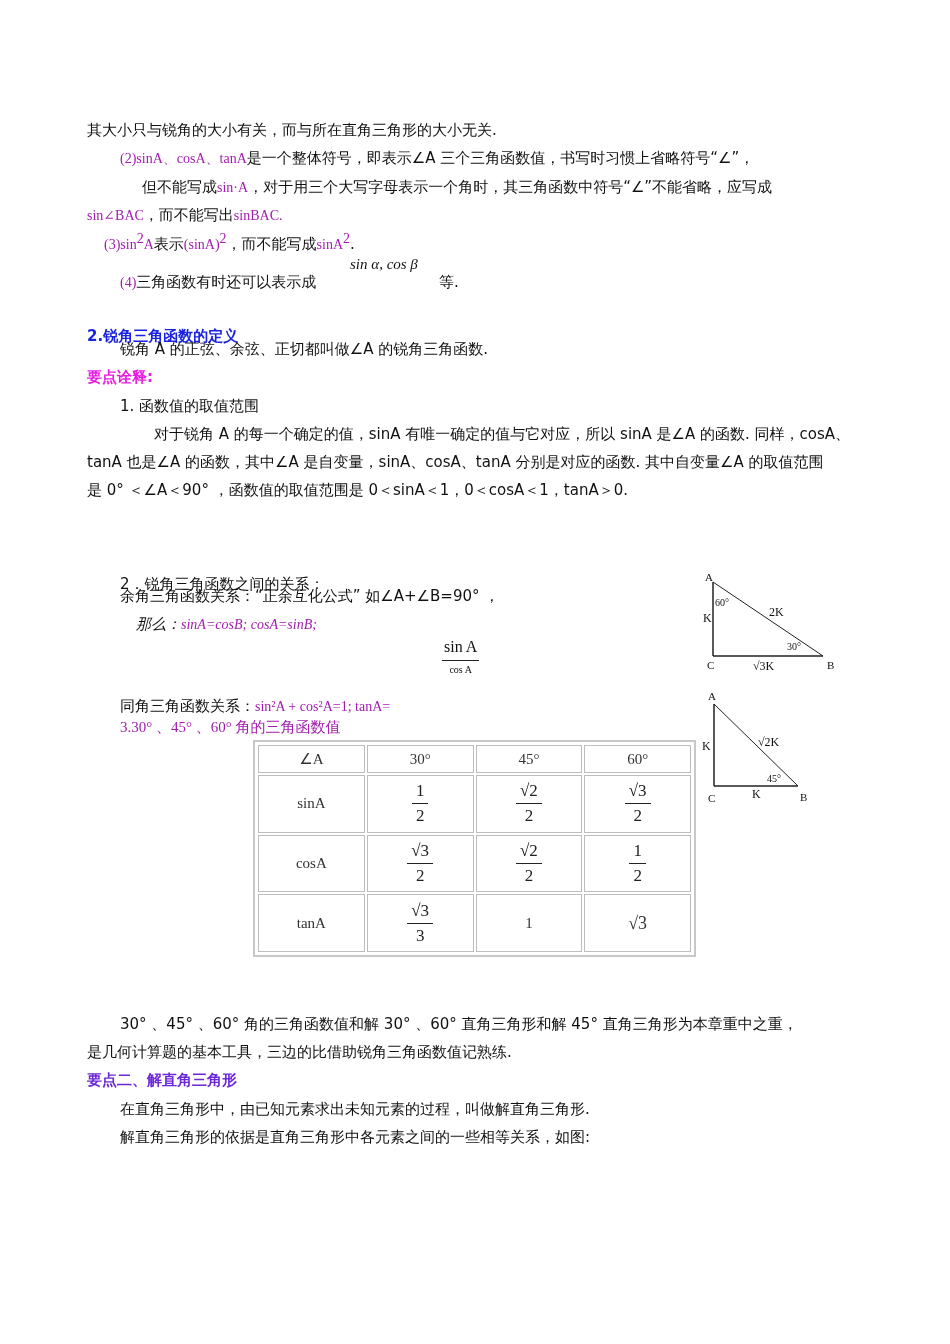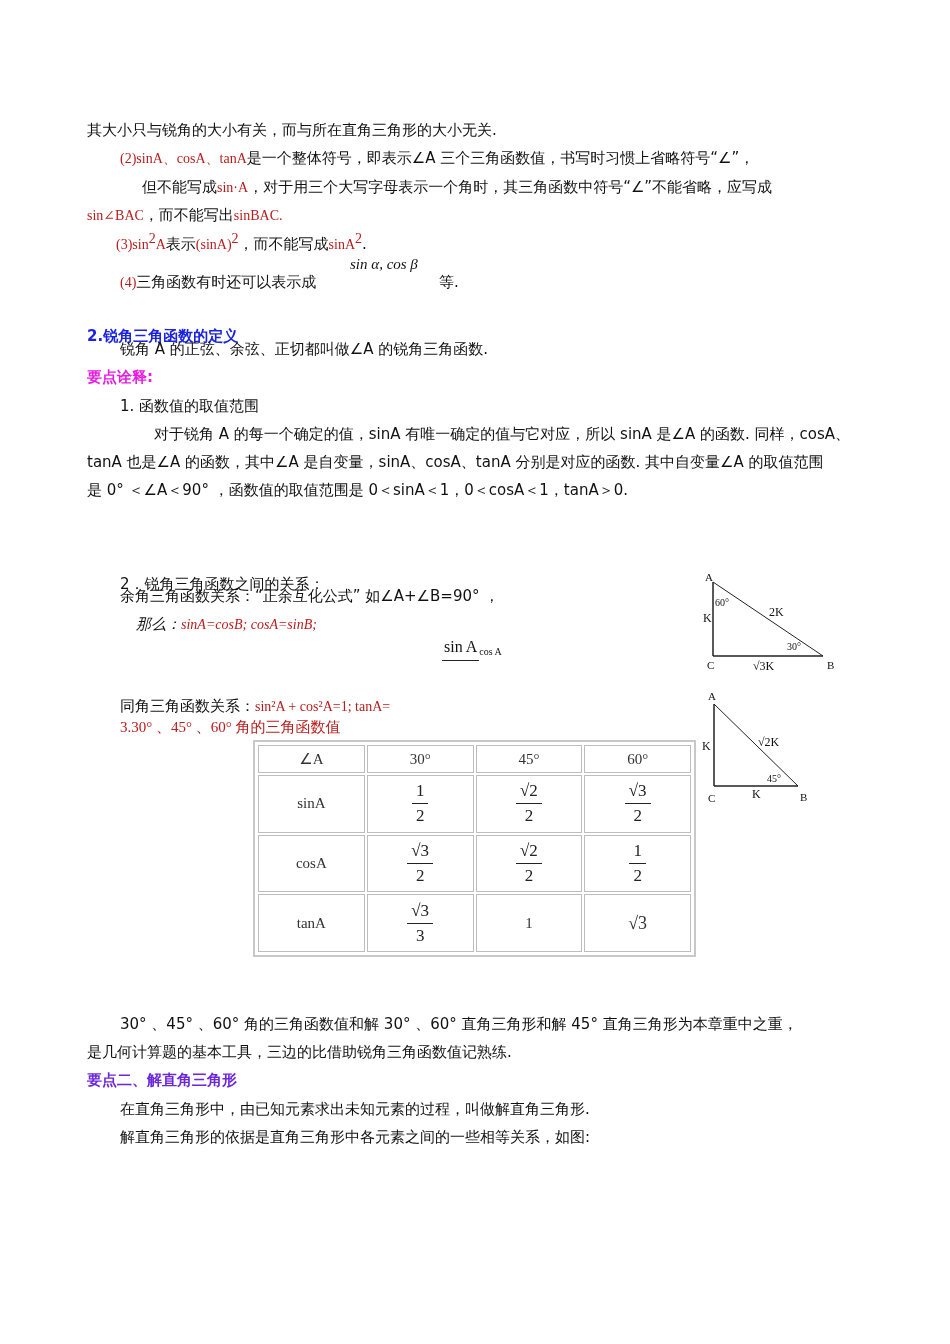--- a/index.html
+++ b/index.html
@@ -1,24 +1,24 @@
 <!DOCTYPE html>
 <html><head>
 <meta charset="utf-8">
 <style>
   html, body { margin:0; padding:0; background:#ffffff; }
   body { width:950px; height:1344px; position:relative; overflow:hidden;
          font-family:"DejaVu Sans", sans-serif; color:#111; font-size:15px; }
   .line { position:absolute; white-space:nowrap; line-height:20px; font-size:15px; }
-  .mono { font-family:"Liberation Serif", "DejaVu Serif", serif; font-size:14px; color:#b91c1c; }
+  .mono { font-family:"Liberation Serif", "DejaVu Serif", serif; font-size:14px; color:#a21caf; }
   .h-blue { color:#1a23e0; font-weight:bold;margin-top:15px; }
   .h-magenta { color:#e81ce0; font-weight:bold; }
   .h-orange { color:#6d28d9; font-weight:bold; }
   sup { font-size:9px; vertical-align:6px; line-height:0; }
-  .frac { display:inline-flex; flex-direction:row; align-items:center; vertical-align:middle; font-family:"Liberation Serif", serif; }
+  .frac { display:inline-flex; flex-direction:column; align-items:center; vertical-align:middle; font-family:"Liberation Serif", serif; }
   .frac .num { border-bottom:1px solid #222; padding:0 2px; }
   .raised { position:absolute; font-family:"Liberation Serif", serif; font-size:15px; }
   
   .tbl { position:absolute; left:253px; top:740px; width:443px; height:217px;
          border:2px solid #c8c8c8; box-sizing:border-box; padding:1px; background:#fff; }
   .tbl table { border-collapse:separate; border-spacing:2px; width:100%; height:100%; }
   .tbl td { border:1px solid #bdbdbd; text-align:center; vertical-align:middle;
             font-family:"Liberation Serif", serif; font-size:15px; color:#333; padding:0; }
   .tbl .tf { display:inline-flex; flex-direction:column; align-items:center; font-size:17px; line-height:20px; color:#222; }
   .tbl .tf .n { border-bottom:1px solid #222; padding:0 4px 2px; }
@@ -32,21 +32,21 @@
 <div class="line" style="left:87px;top:120px;">其大小只与锐角的大小有关，而与所在直角三角形的大小无关.</div>
 <div class="line" style="left:120px;top:148px;">
   <span class="mono">(2)sinA、cosA、tanA</span><span>是一个整体符号，即表示∠A 三个三角函数值，书写时习惯上省略符号“∠”，</span>
 </div>
 <div class="line" style="left:142px;top:177px;">
   <span>但不能写成</span><span class="mono">sin·A</span><span>，对于用三个大写字母表示一个角时，其三角函数中符号“∠”不能省略，应写成</span>
 </div>
 <div class="line" style="left:87px;top:205px;">
   <span class="mono">sin∠BAC</span><span>，而不能写出</span><span class="mono">sinBAC.</span>
 </div>
-<div class="line" style="left:116px;top:234px;">
+<div class="line" style="left:104px;top:234px;">
   <span class="mono">(3)sin</span><sup class="mono">2</sup><span class="mono">A</span><span>表示</span><span class="mono">(sinA)</span><sup class="mono">2</sup><span>，而不能写成</span><span class="mono">sinA</span><sup class="mono">2</sup><span>.</span>
 </div>
 <div class="line" style="left:120px;top:272px;">
   <span class="mono">(4)</span><span>三角函数有时还可以表示成</span>
 </div>
 <div class="raised" style="left:350px;top:256px;font-style:italic;">sin α, cos β</div>
 <div class="line" style="left:439px;top:272px;">等.</div>
 
 <div class="line h-blue" style="left:87px;top:311px;">2.锐角三角函数的定义</div>
 <div class="line" style="left:120px;top:339px;">锐角 A 的正弦、余弦、正切都叫做∠A 的锐角三角函数.</div>

